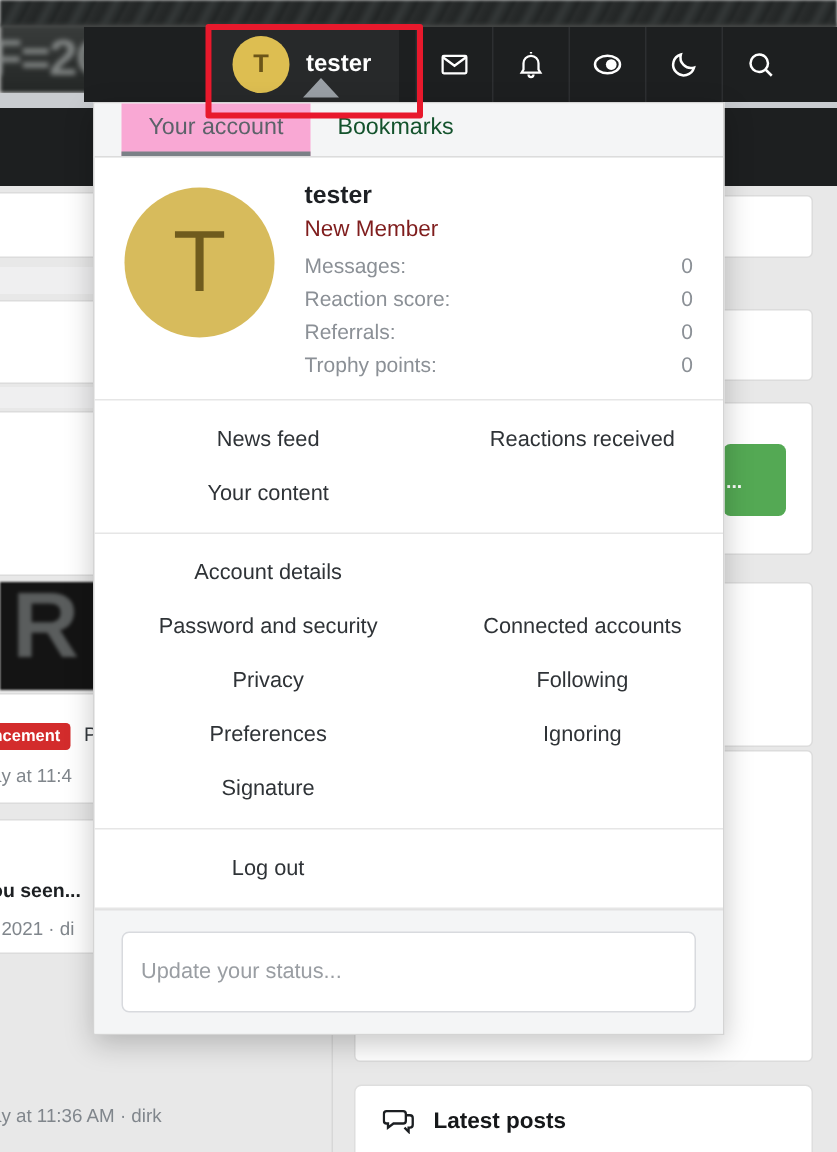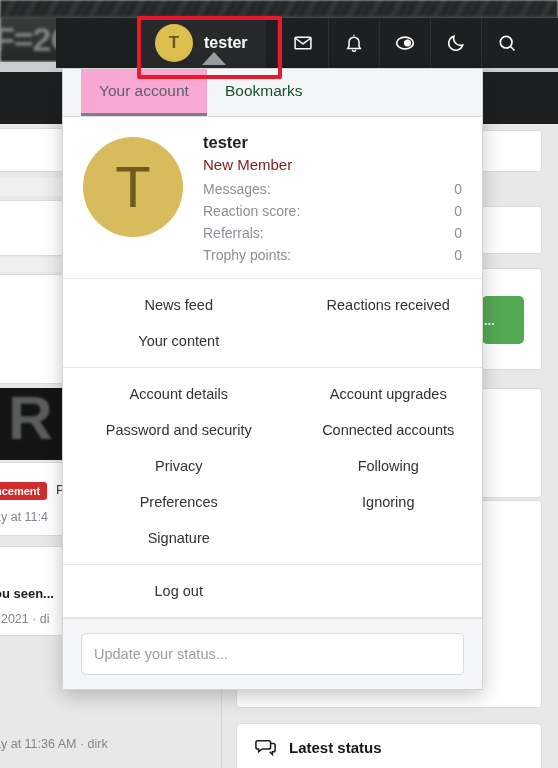--- a/index.html
+++ b/index.html
@@ -172,21 +172,21 @@
   .lcell { width: 50%; padding: 9px 0 9px 22px; text-align: center; }
   .lcell a { font-size: 14.5px; color: #2f3337; text-decoration: none; }
   .lcell.empty { visibility: hidden; }
 
   .status-wrap {
     margin-top: auto;
     background: #f4f5f6; border-top: 1px solid #e2e2e2;
     padding: 14px 18px;
   }
   .status-input {
-    width: 100%; height: 42px;
+    width: 100%; height: 54px;
     border: 1px solid #d8dade; border-radius: 5px;
     background: #fff;
     font-family: "Liberation Sans", sans-serif;
     font-size: 14.5px; color: #2f3337;
     padding: 0 12px; outline: none;
   }
   .status-input::placeholder { color: #9a9ea3; }
 </style>
 </head>
 <body>
@@ -230,21 +230,21 @@
   <div class="vdivider"></div>
 
   <div class="latest-card">
     <div class="row">
       <span class="bubble-ico">
         <svg viewBox="0 0 24 20" fill="none" stroke="currentColor" stroke-width="1.7">
           <path d="M3 3h12a2 2 0 0 1 2 2v5a2 2 0 0 1-2 2H8l-4 3v-3H3a2 2 0 0 1-2-2V5a2 2 0 0 1 2-2z"></path>
           <path d="M17 6h3a2 2 0 0 1 2 2v5a2 2 0 0 1-2 2h-1v3l-3-3"></path>
         </svg>
       </span>
-      <span class="title">Latest status</span>
+      <span class="title">Latest posts</span>
     </div>
   </div>
 
   <div class="topbar"></div>
 
   <div class="user-tab">
     <span class="avatar-sm" style="background: rgb(221, 190, 81);">T</span>
     <span class="user-name">tester</span>
   </div>
   <div class="caret"></div>
@@ -329,23 +329,20 @@
         </div>
         <div class="lcell empty"></div>
       </div>
     </div>
 
     <div class="links-group">
       <div class="lrow">
         <div class="lcell">
           <a href="#">Account details</a>
         </div>
-        <div class="lcell">
-          <a href="#">Account upgrades</a>
-        </div>
       </div>
       <div class="lrow">
         <div class="lcell">
           <a href="#">Password and security</a>
         </div>
         <div class="lcell">
           <a href="#">Connected accounts</a>
         </div>
       </div>
       <div class="lrow">

